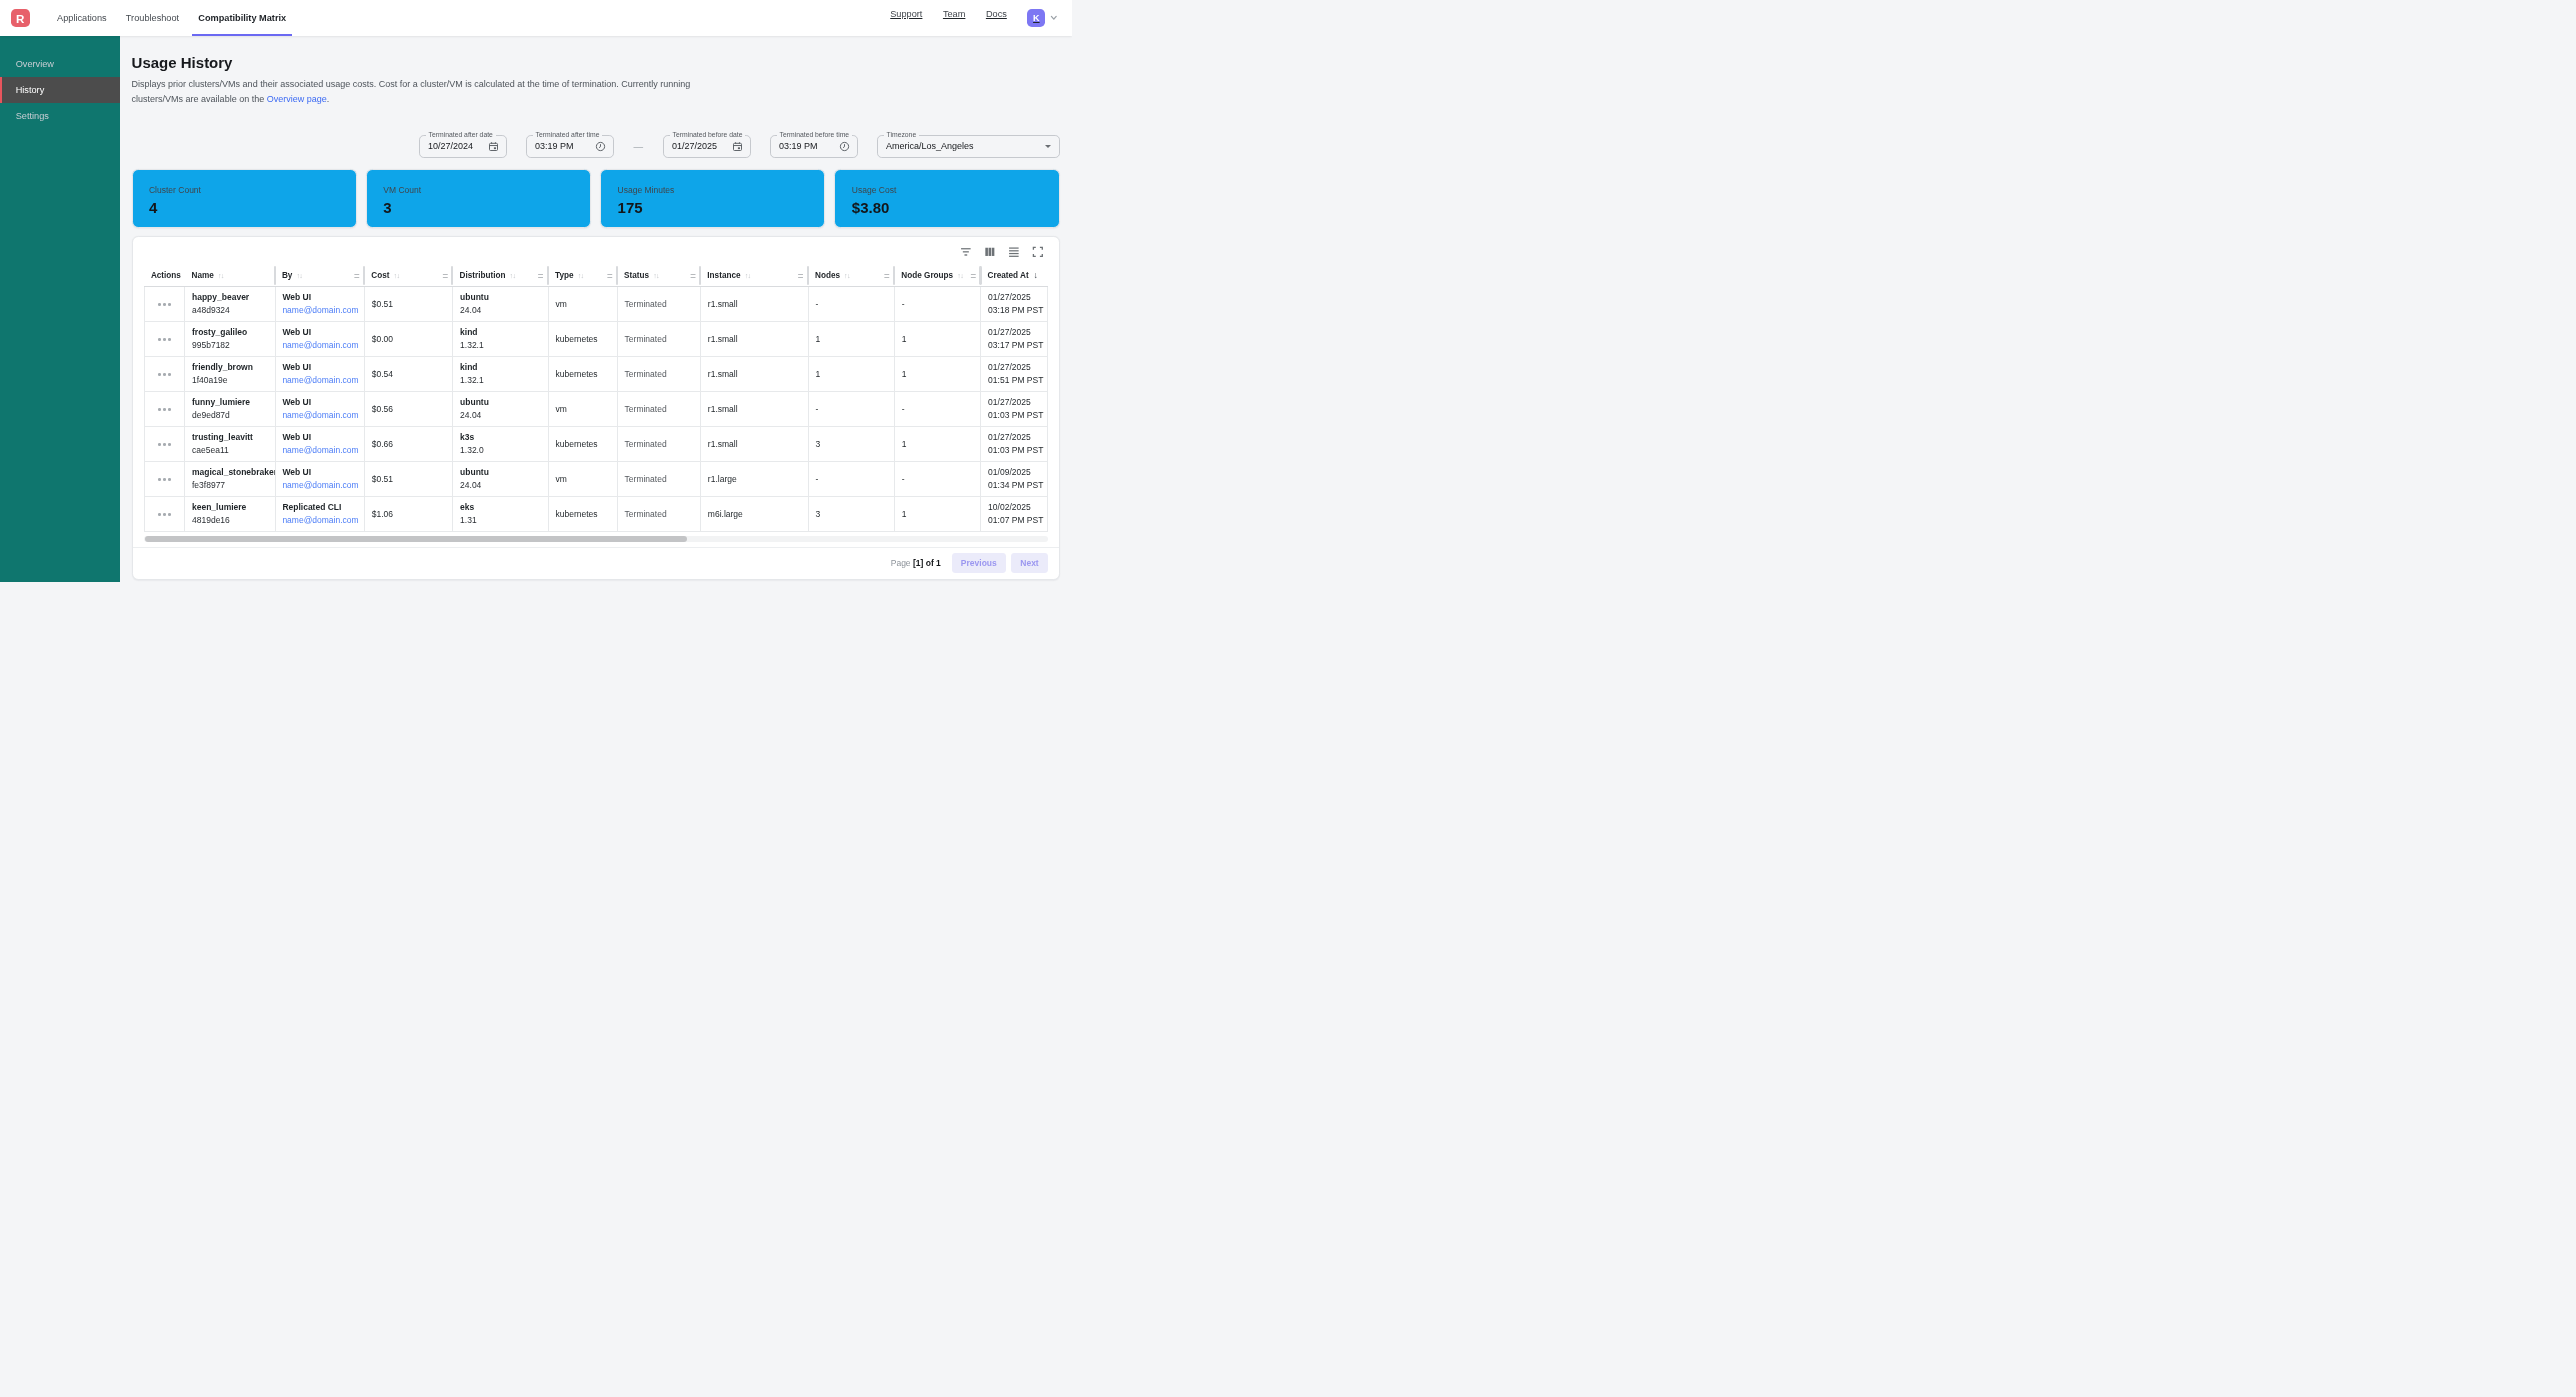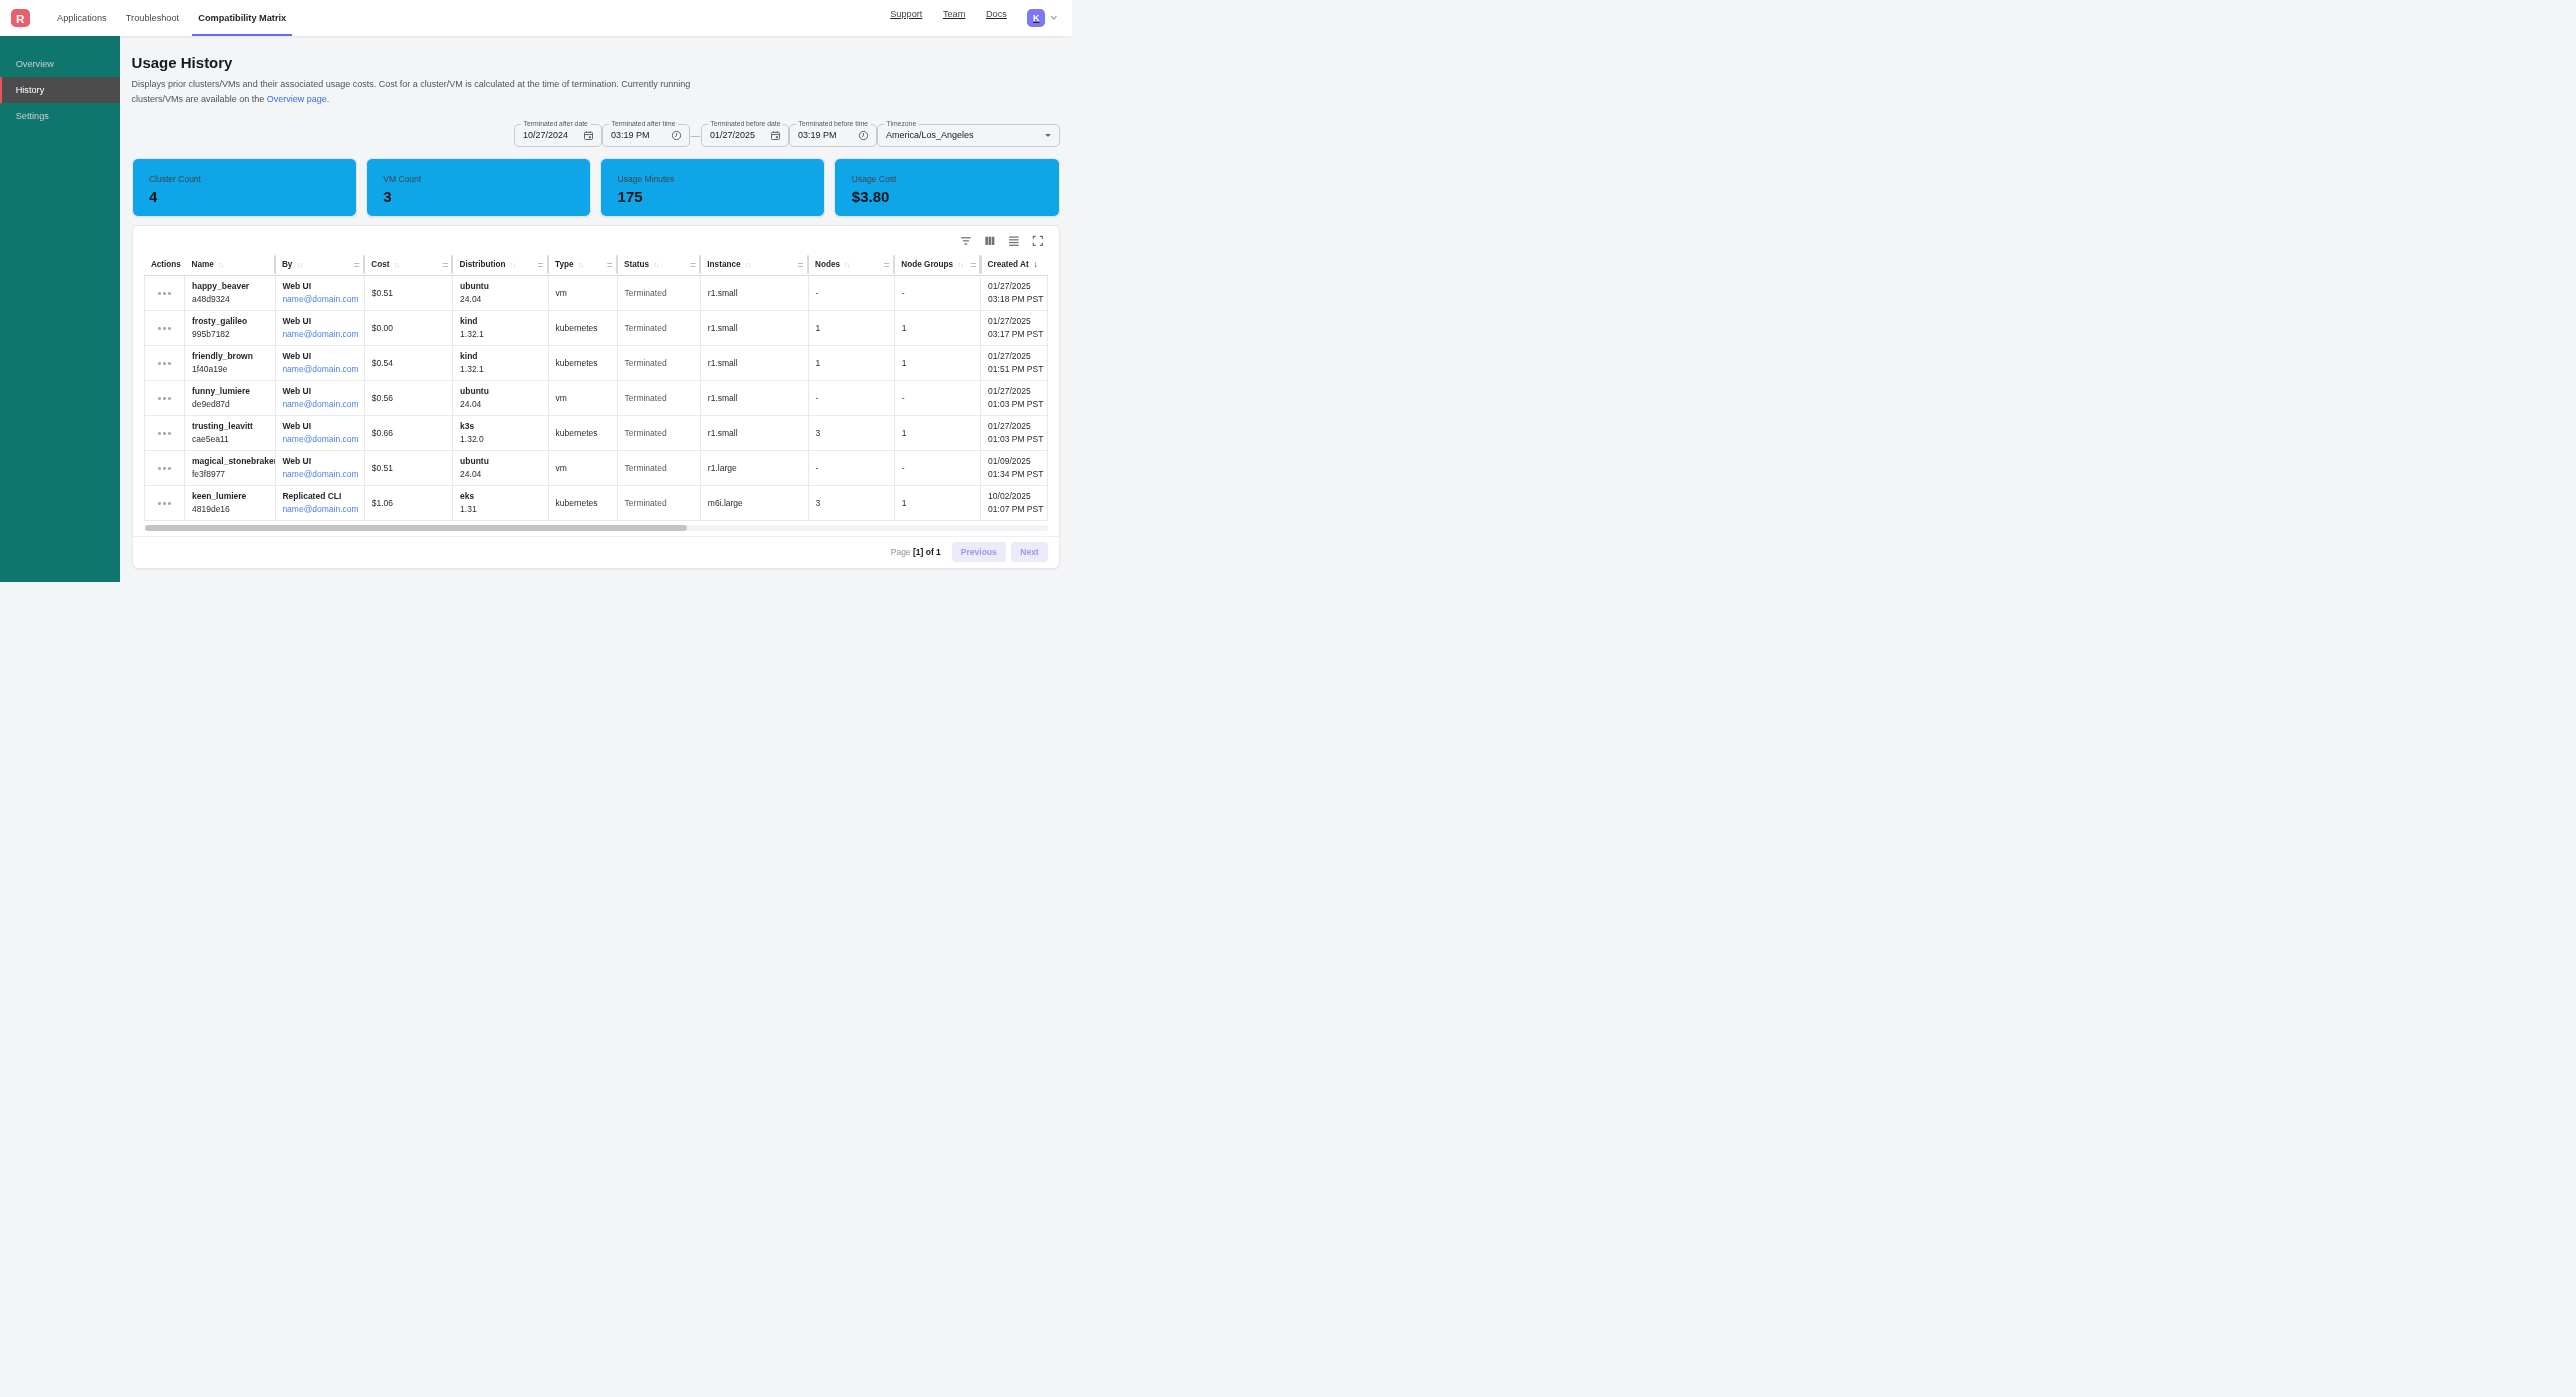--- a/index.html
+++ b/index.html
@@ -45,21 +45,21 @@
     height: 26px; display: flex; align-items: center; padding-left: 13.7px;
     border-left: 2.7px solid transparent; font-size: 9.2px; color: #c9ced4; cursor: pointer;
   }
   .side-item.active { background: #4c4c4c; border-left-color: #e8555d; color: #fff; }
   .main { flex: 1; padding: 0 12.3px 0 11.6px; overflow: hidden; }
   
   .page-title { margin-top: 18px; font-size: 15px; font-weight: bold; color: #17191d; }
   .page-desc { margin-top: 6.2px; font-size: 9px; line-height: 14.4px; color: #4e545b; }
   .page-desc a { color: #3d6bf3; text-decoration: none; cursor: pointer; }
   
-  .filters { display: flex; justify-content: flex-end; align-items: center; gap: 0; margin-top: 18px; text-align: center; }
+  .filters { display: flex; justify-content: flex-end; align-items: center; gap: 19px; margin-top: 29px; text-align: center; }
   .field {
     position: relative; border: 0.7px solid #c6c9ce; border-radius: 4.8px; height: 22.6px;
     display: flex; align-items: center; gap: 5.5px; padding: 0 6.8px 0 8.2px;
     min-width: 88px; cursor: pointer; background: transparent;
   }
   .flabel {
     position: absolute; top: -4.8px; left: 6.2px; font-size: 6.8px; color: #54585e;
     background: #f4f5f7; padding: 0 2.7px; white-space: nowrap;
   }
   .fvalue { font-size: 9px; color: #17191d; margin-right: auto; white-space: nowrap; }

